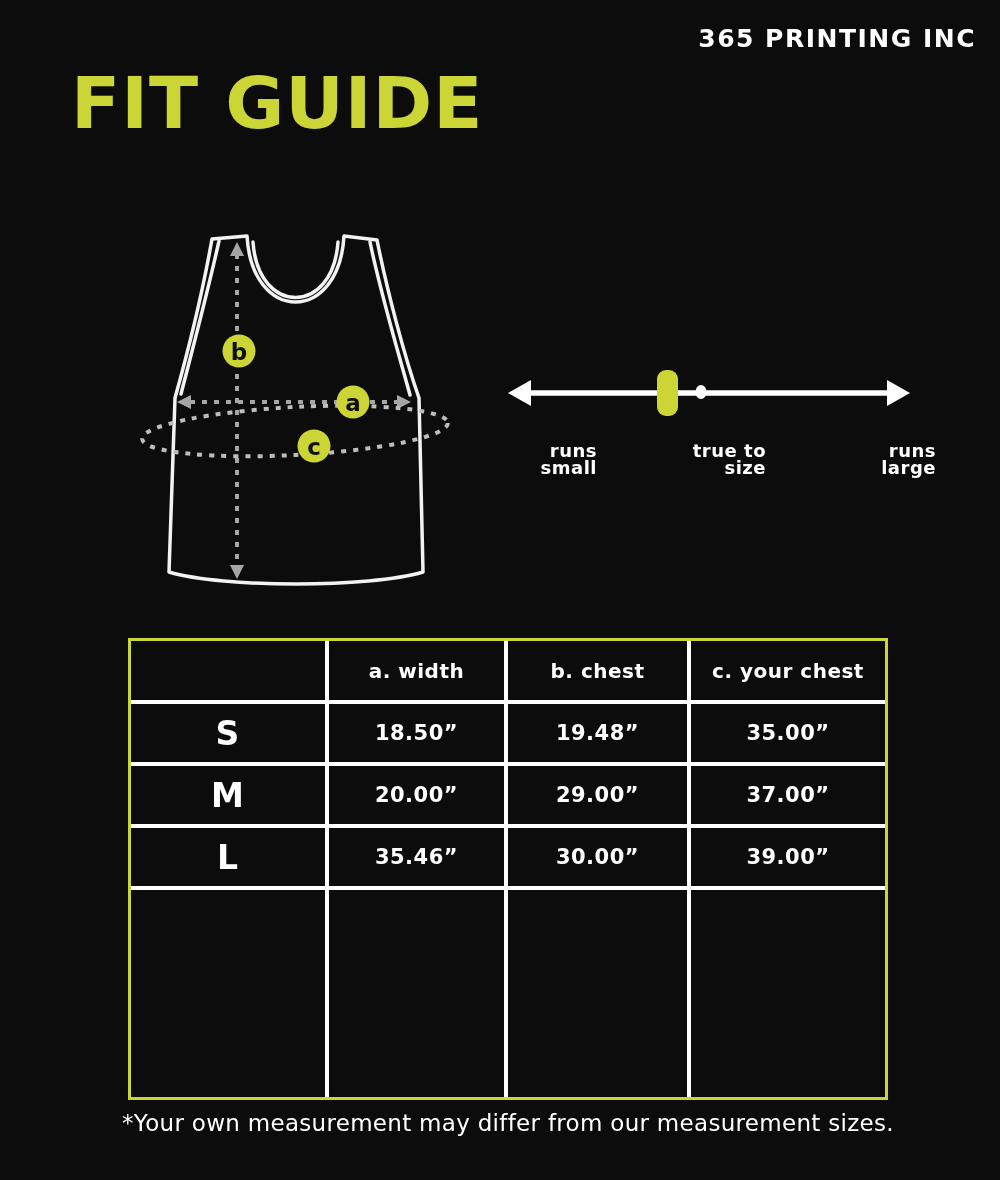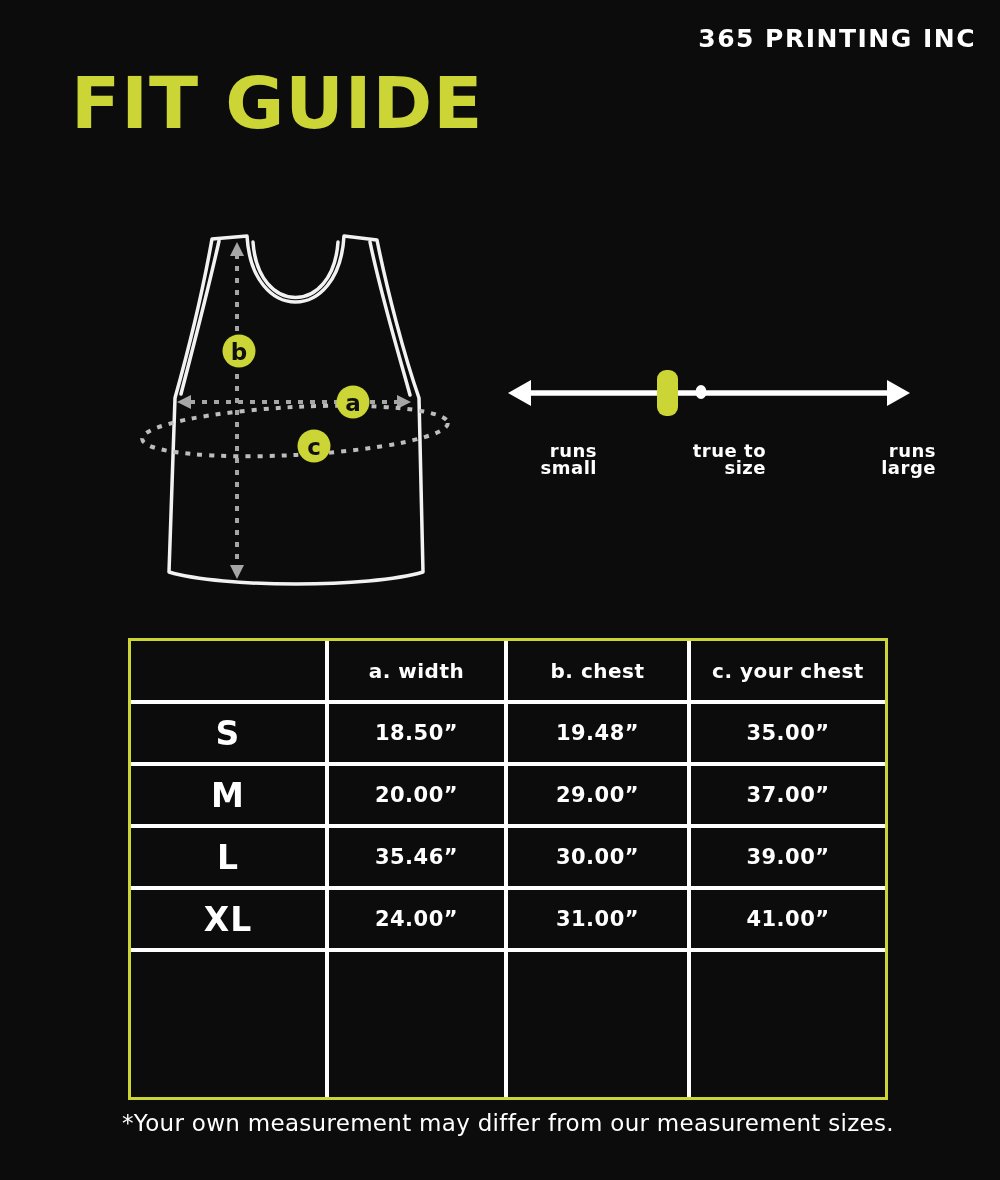--- a/index.html
+++ b/index.html
@@ -162,26 +162,20 @@
         <td>29.00”</td>
         <td>37.00”</td>
       </tr>
       <tr>
         <td class="size-cell">L</td>
         <td>35.46”</td>
         <td>30.00”</td>
         <td>39.00”</td>
       </tr>
       <tr>
-        <td class="size-cell">XL</td>
-        <td>24.00”</td>
-        <td>31.00”</td>
-        <td>41.00”</td>
-      </tr>
-      <tr>
         <td class="size-cell"></td>
         <td></td>
         <td></td>
         <td></td>
       </tr>
     </tbody>
   </table>
 
   <div class="footnote">*Your own measurement may differ from our measurement sizes.</div>
 

